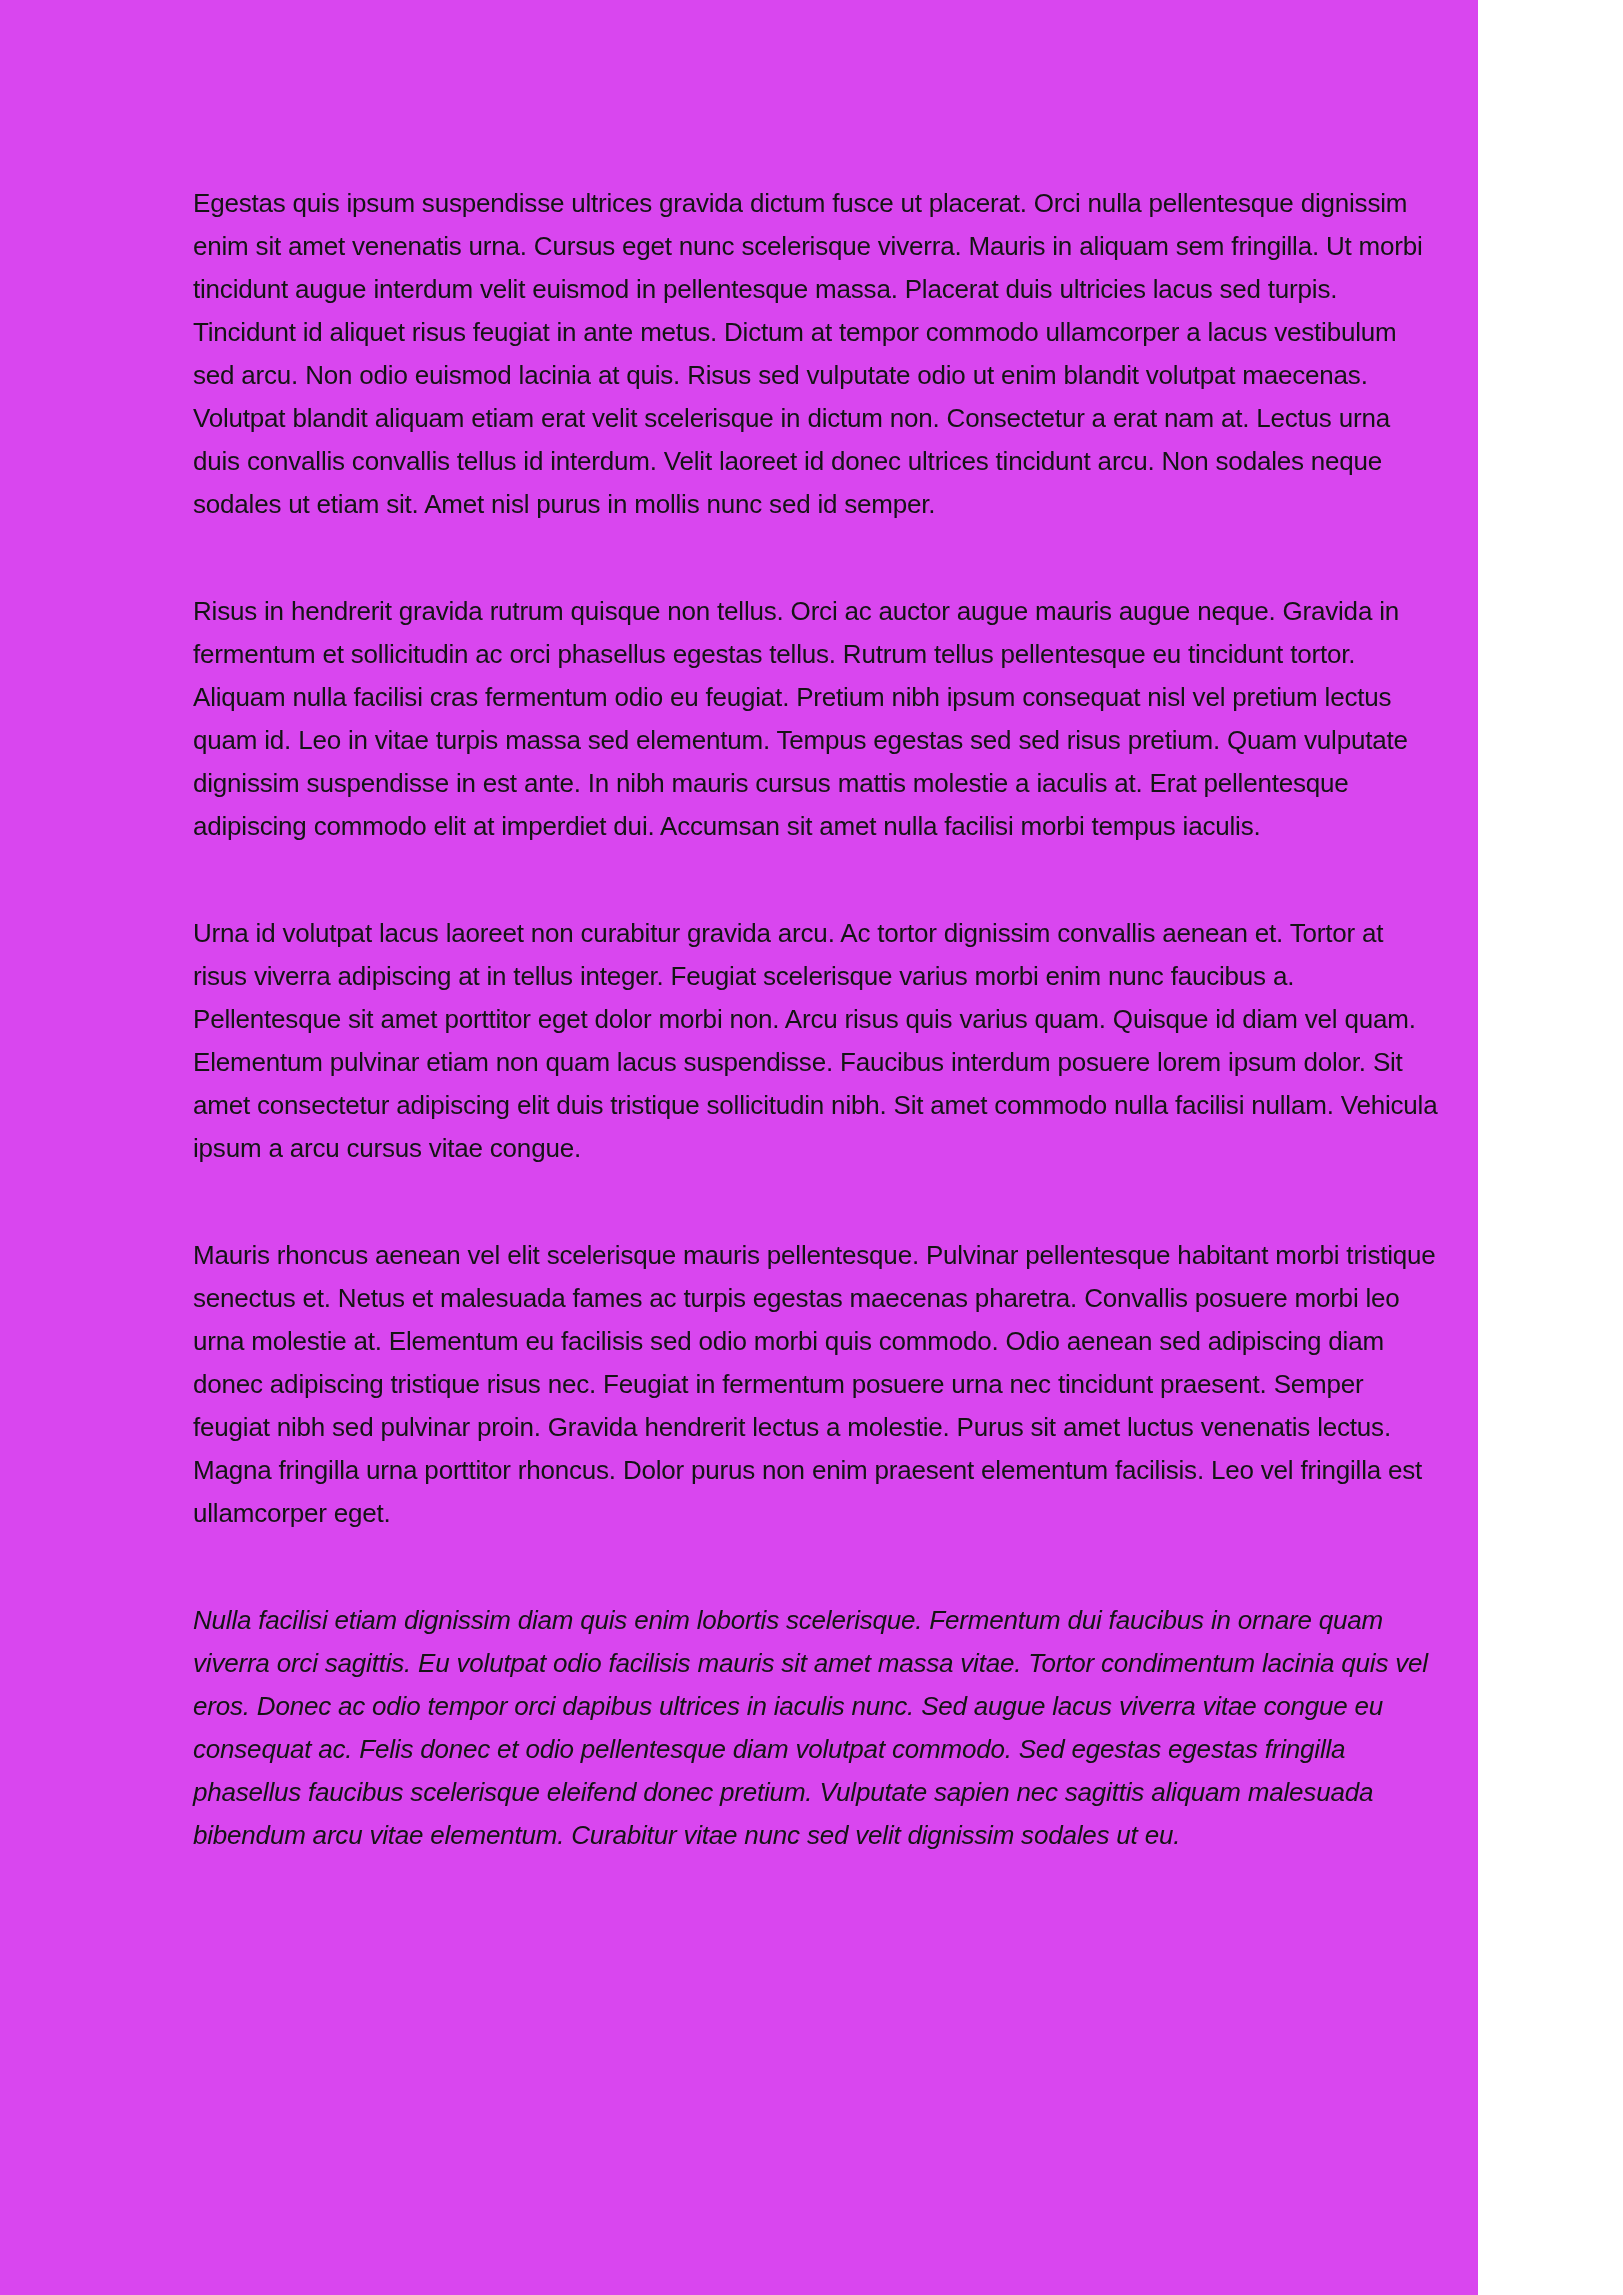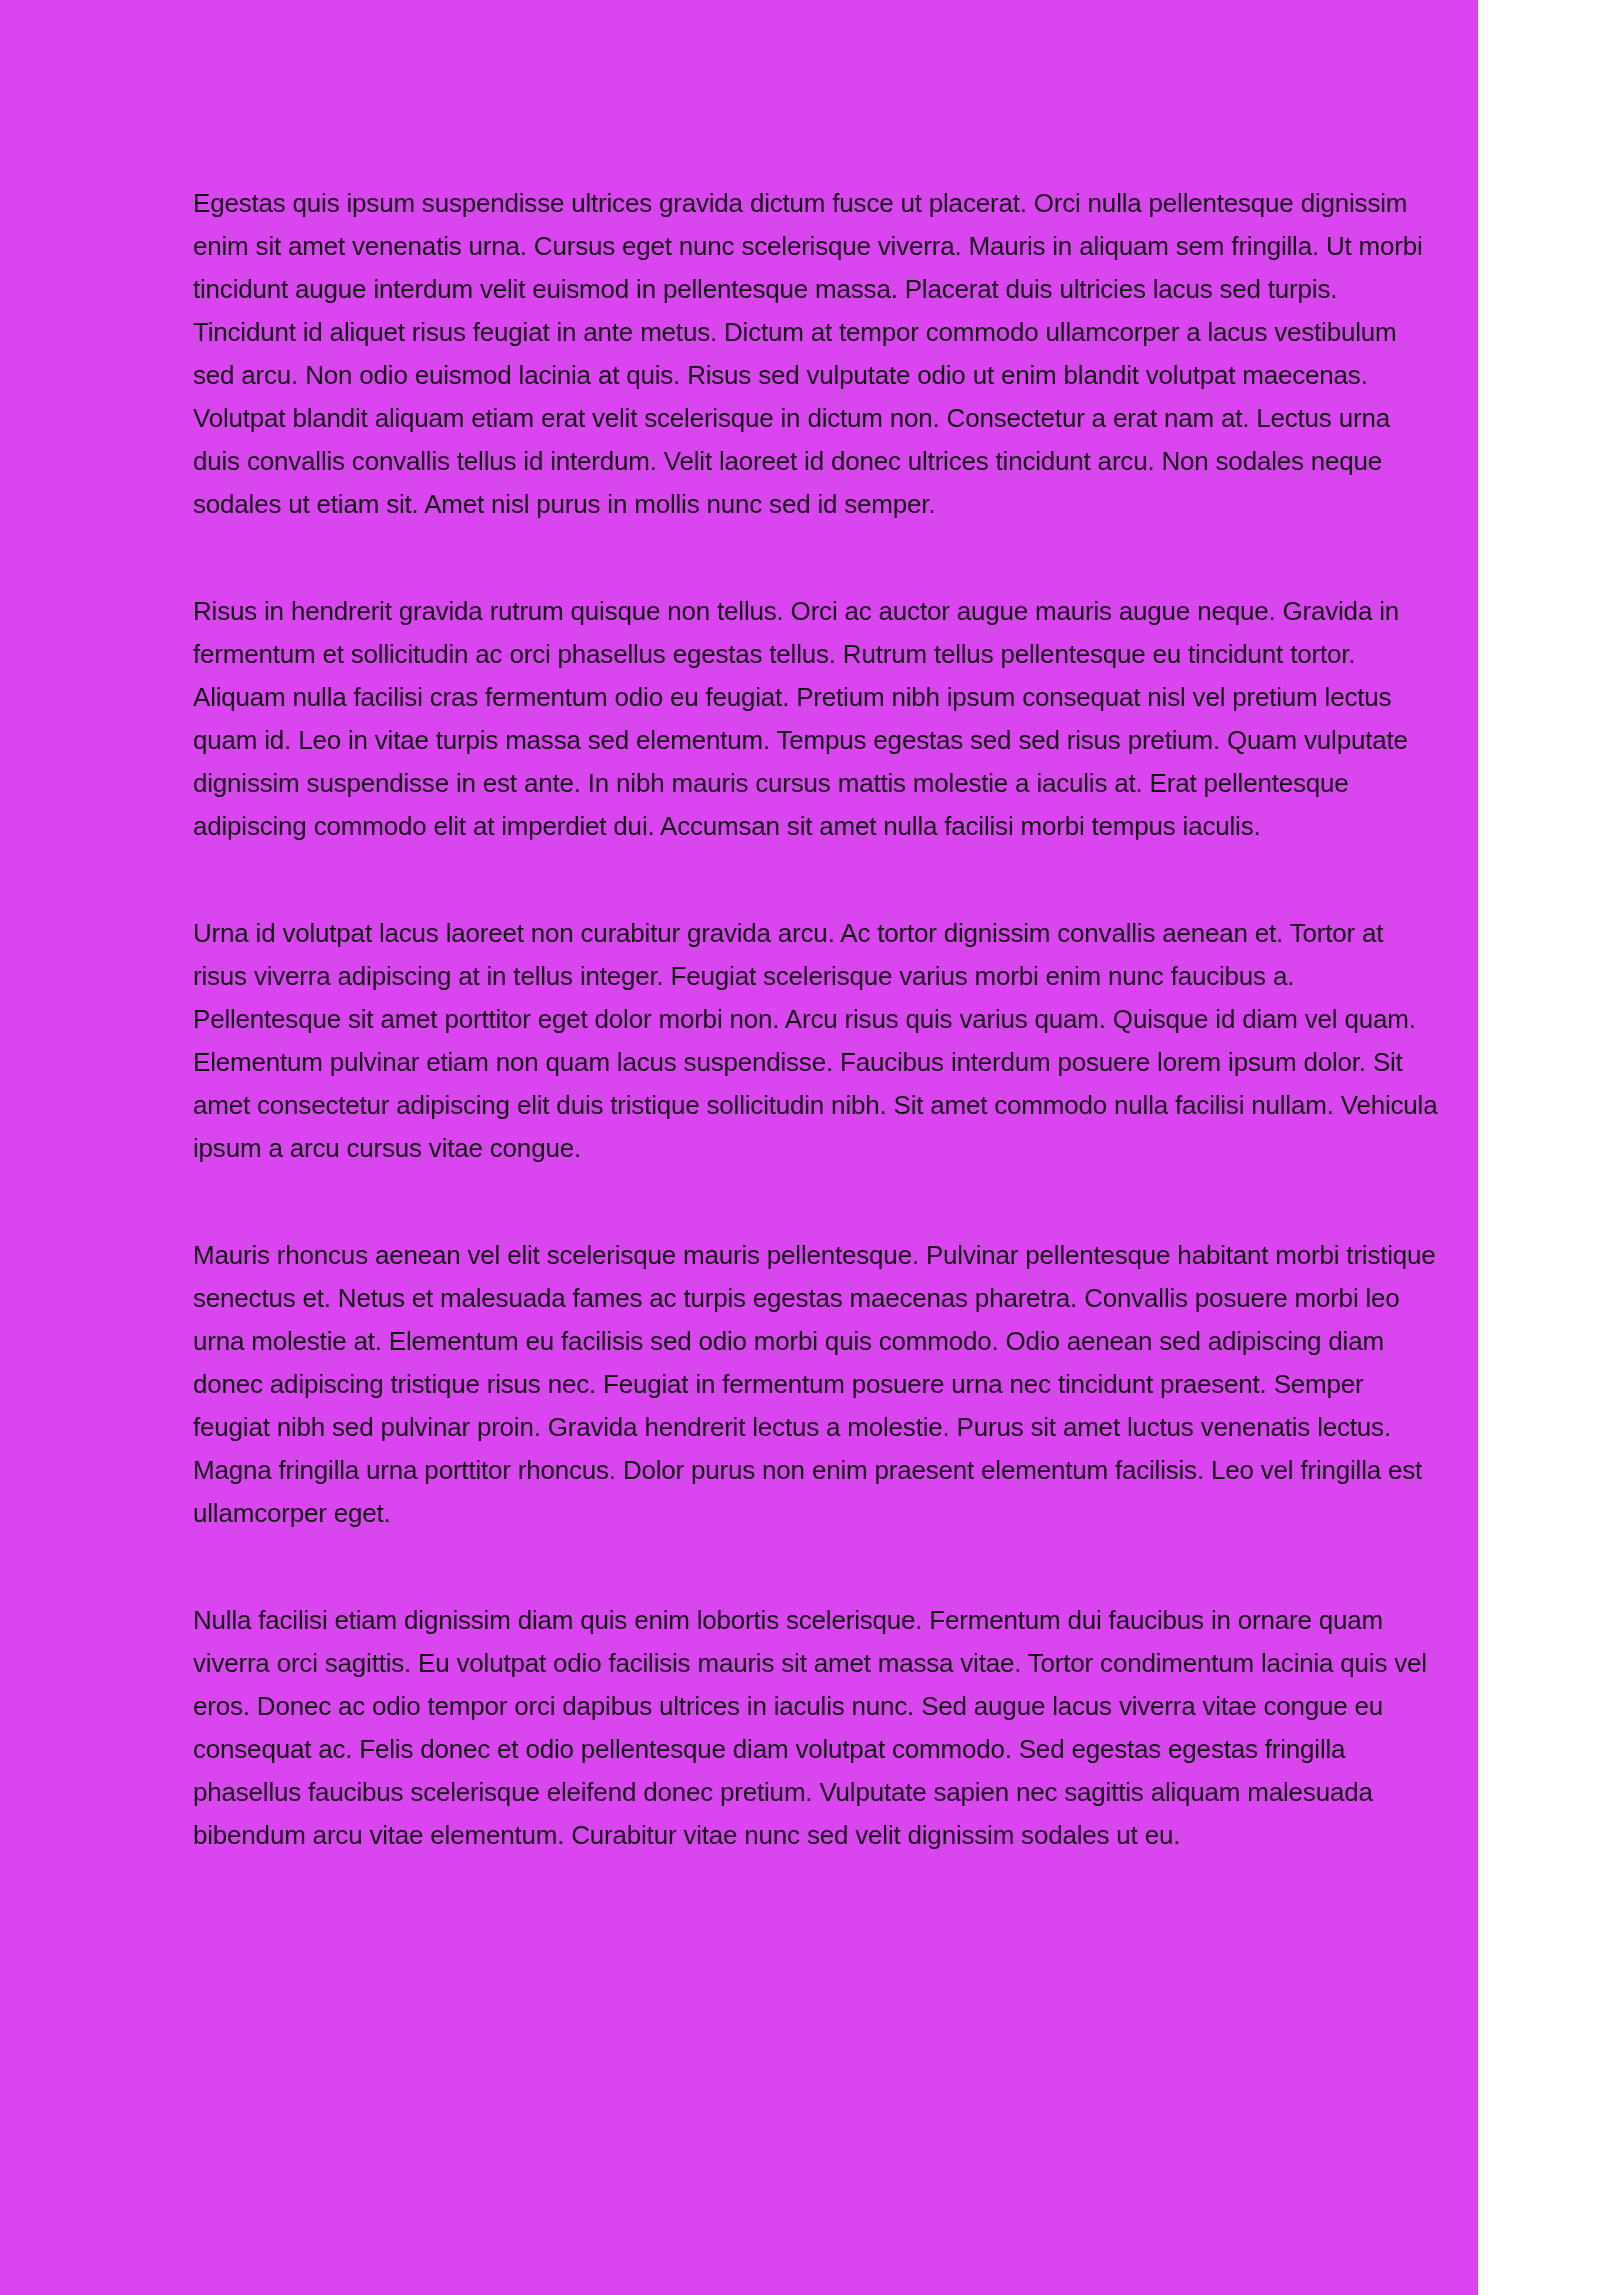--- a/index.html
+++ b/index.html
@@ -25,20 +25,21 @@
     letter-spacing: -0.2px;
     color: #141414;
     text-align: left;
   }
   .content p {
     margin: 0 0 64px 0;
     padding: 0;
   }
   .content p:last-child {
     margin-bottom: 12px;
+    font-style: italic;
   }
 </style>
 </head>
 <body>
 
 <div class="page">
   <div class="content">
     <p>Egestas quis ipsum suspendisse ultrices gravida dictum fusce ut placerat. Orci nulla pellentesque dignissim enim sit amet venenatis urna. Cursus eget nunc scelerisque viverra. Mauris in aliquam sem fringilla. Ut morbi tincidunt augue interdum velit euismod in pellentesque massa. Placerat duis ultricies lacus sed turpis. Tincidunt id aliquet risus feugiat in ante metus. Dictum at tempor commodo ullamcorper a lacus vestibulum sed arcu. Non odio euismod lacinia at quis. Risus sed vulputate odio ut enim blandit volutpat maecenas. Volutpat blandit aliquam etiam erat velit scelerisque in dictum non. Consectetur a erat nam at. Lectus urna duis convallis convallis tellus id interdum. Velit laoreet id donec ultrices tincidunt arcu. Non sodales neque sodales ut etiam sit. Amet nisl purus in mollis nunc sed id semper.</p>
     <p>Risus in hendrerit gravida rutrum quisque non tellus. Orci ac auctor augue mauris augue neque. Gravida in fermentum et sollicitudin ac orci phasellus egestas tellus. Rutrum tellus pellentesque eu tincidunt tortor. Aliquam nulla facilisi cras fermentum odio eu feugiat. Pretium nibh ipsum consequat nisl vel pretium lectus quam id. Leo in vitae turpis massa sed elementum. Tempus egestas sed sed risus pretium. Quam vulputate dignissim suspendisse in est ante. In nibh mauris cursus mattis molestie a iaculis at. Erat pellentesque adipiscing commodo elit at imperdiet dui. Accumsan sit amet nulla facilisi morbi tempus iaculis.</p>
     <p>Urna id volutpat lacus laoreet non curabitur gravida arcu. Ac tortor dignissim convallis aenean et. Tortor at risus viverra adipiscing at in tellus integer. Feugiat scelerisque varius morbi enim nunc faucibus a. Pellentesque sit amet porttitor eget dolor morbi non. Arcu risus quis varius quam. Quisque id diam vel quam. Elementum pulvinar etiam non quam lacus suspendisse. Faucibus interdum posuere lorem ipsum dolor. Sit amet consectetur adipiscing elit duis tristique sollicitudin nibh. Sit amet commodo nulla facilisi nullam. Vehicula ipsum a arcu cursus vitae congue.</p>

